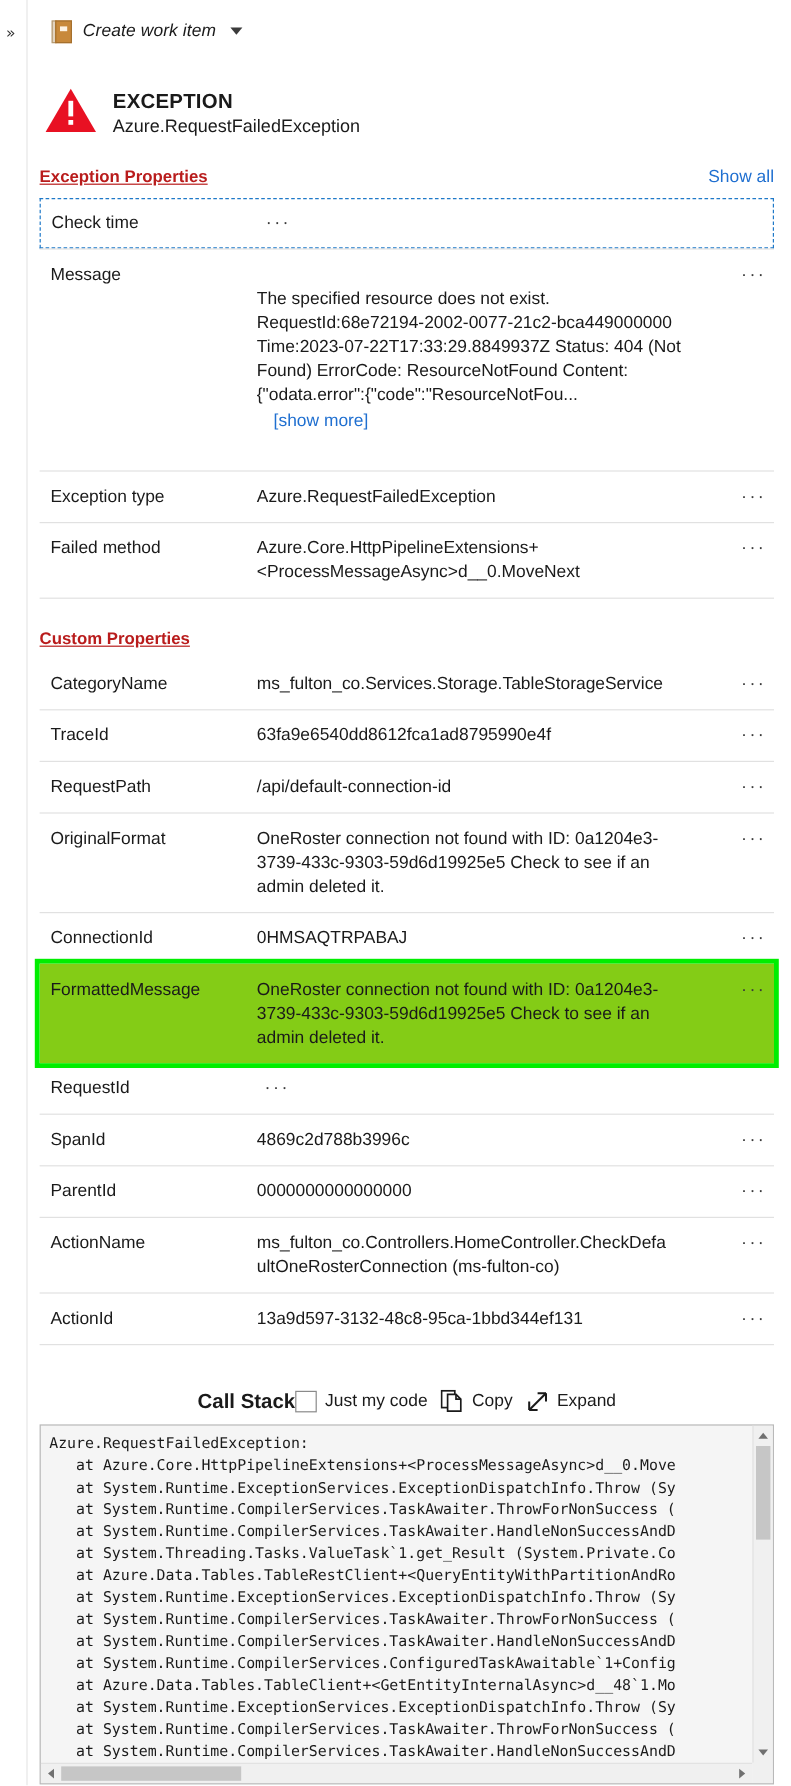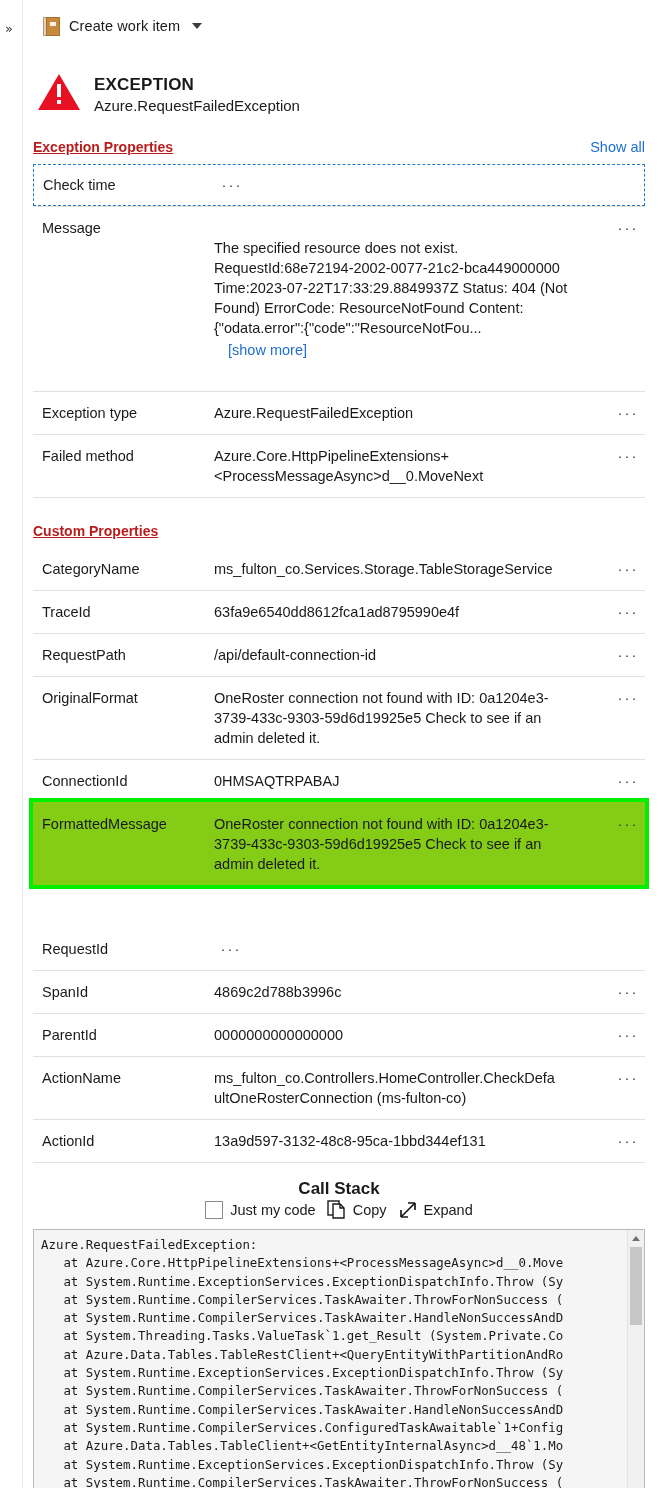--- a/index.html
+++ b/index.html
@@ -49,20 +49,21 @@
     align-items: center;
     padding-left: 16px;
     box-sizing: border-box;
   }
   .cmd-button {
     display: flex;
     align-items: center;
     gap: 9px;
     cursor: default;
     padding: 3px 4px;
+    font-style: italic;
   }
   .workitem-icon {
     width: 17px; height: 19px;
     position: relative;
     display: inline-block;
   }
   .workitem-icon .book {
     position: absolute;
     left: 3px; top: 0;
     width: 14px; height: 19px;
@@ -193,36 +194,35 @@
     padding: 10px 0 10px 0;
   }
   
   .prop-row.highlighted {
     outline: 4px solid #00ee00;
     outline-offset: 0px;
     border-top-color: transparent;
     background: #84cc16;
     z-index: 3;
   }
-  .prop-row.after-highlight { border-top: none; margin-top: 43px; }
+  .prop-row.after-highlight { border-top: none; }
 
   
   .table-bottom-rule {
     border-top: 1px solid #e1e1e1;
     margin: 0 14px 0 10px;
   }
 
   
   .callstack-head {
     display: flex;
     align-items: center;
     padding: 0 14px 0 10px;
-    margin-top: 16px;
-    justify-content: space-between;
-    flex-direction: column;
+    margin-top: 36px;
+    justify-content: center;
   }
   .callstack-title {
     font-size: 17px;
     font-weight: bold;
     color: #1a1a1a;
   }
   .callstack-actions {
     display: flex;
     align-items: center;
     gap: 11px;

